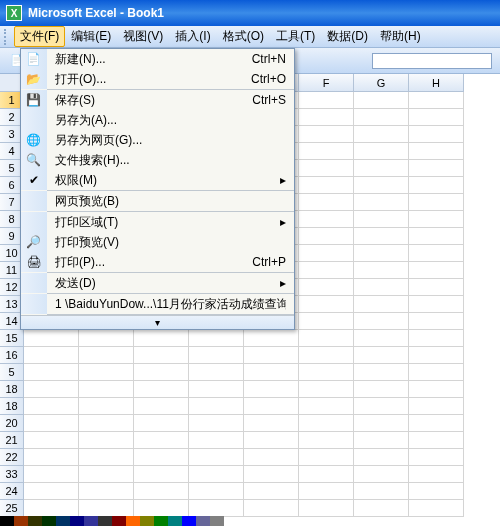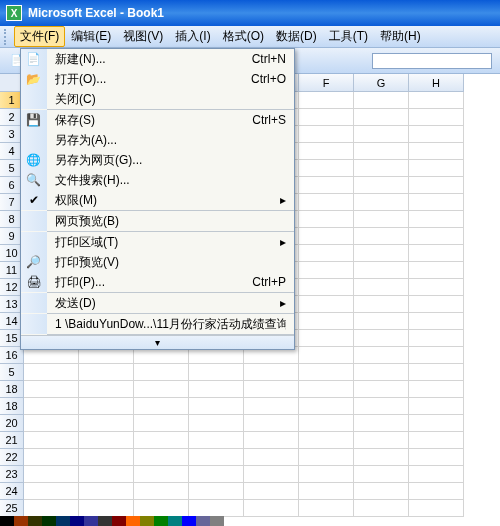--- a/index.html
+++ b/index.html
@@ -45,22 +45,22 @@
   <span>Microsoft Excel - Book1</span>
 </div>
 
 <div class="menu-bar">
   <div class="handle"></div>
   <div class="menu-item open">文件(F)</div>
   <div class="menu-item">编辑(E)</div>
   <div class="menu-item">视图(V)</div>
   <div class="menu-item">插入(I)</div>
   <div class="menu-item">格式(O)</div>
+  <div class="menu-item">工具(T)</div>
   <div class="menu-item">数据(D)</div>
-  <div class="menu-item">工具(T)</div>
   <div class="menu-item">帮助(H)</div>
 </div>
 
 <div class="toolbar">
   <div class="handle"></div>
   <div class="tb-btn">📄</div>
   <div class="question-box"></div>
 </div>
 
 <div class="grid">
@@ -91,21 +91,21 @@
       <div class="row-h">13</div>
       <div class="row-h">14</div>
       <div class="row-h">15</div>
       <div class="row-h">16</div>
       <div class="row-h">5</div>
       <div class="row-h">18</div>
       <div class="row-h">18</div>
       <div class="row-h">20</div>
       <div class="row-h">21</div>
       <div class="row-h">22</div>
-      <div class="row-h">23</div>
+      <div class="row-h">33</div>
       <div class="row-h">24</div>
       <div class="row-h">25</div>
     </div>
   <div class="cells" id="cells">
       <div class="cell-row">
         <div class="cell" style="width: 55px;"></div>
         <div class="cell" style="width: 55px;"></div>
         <div class="cell" style="width: 55px;"></div>
         <div class="cell" style="width: 55px;"></div>
         <div class="cell" style="width: 55px;"></div>
@@ -359,24 +359,20 @@
 <div class="dropdown">
   <div class="dd-row">
     <div class="dd-icon">📄</div>
     <div class="dd-label">新建(N)...</div>
     <div class="dd-short">Ctrl+N</div>
   </div>
   <div class="dd-row">
     <div class="dd-icon">📂</div>
     <div class="dd-label">打开(O)...</div>
     <div class="dd-short">Ctrl+O</div>
-  </div>
-  <div class="dd-row">
-    <div class="dd-icon"></div>
-    <div class="dd-label">关闭(C)</div>
   </div>
   <div class="dd-sep"></div>
   <div class="dd-row">
     <div class="dd-icon">💾</div>
     <div class="dd-label">保存(S)</div>
     <div class="dd-short">Ctrl+S</div>
   </div>
   <div class="dd-row">
     <div class="dd-icon"></div>
     <div class="dd-label">另存为(A)...</div>

